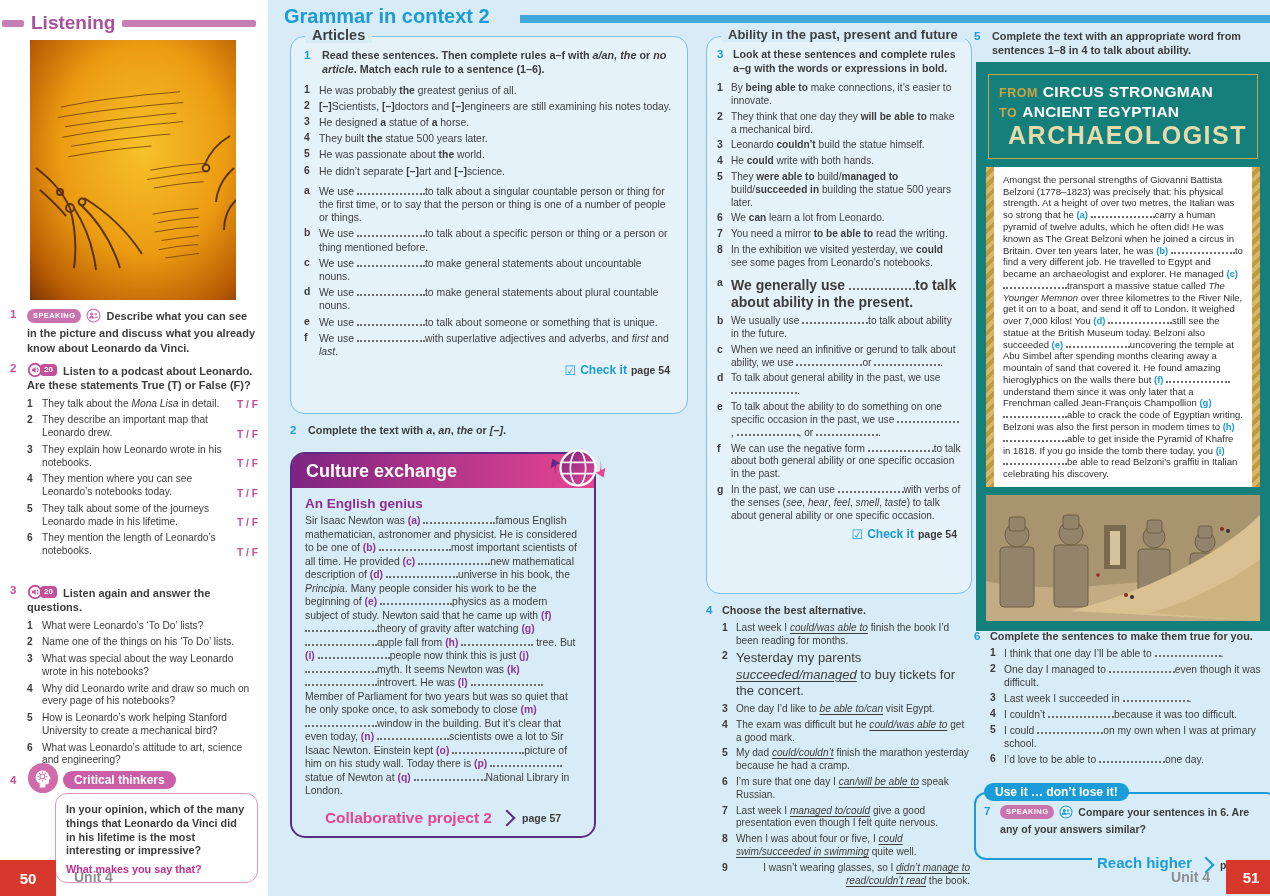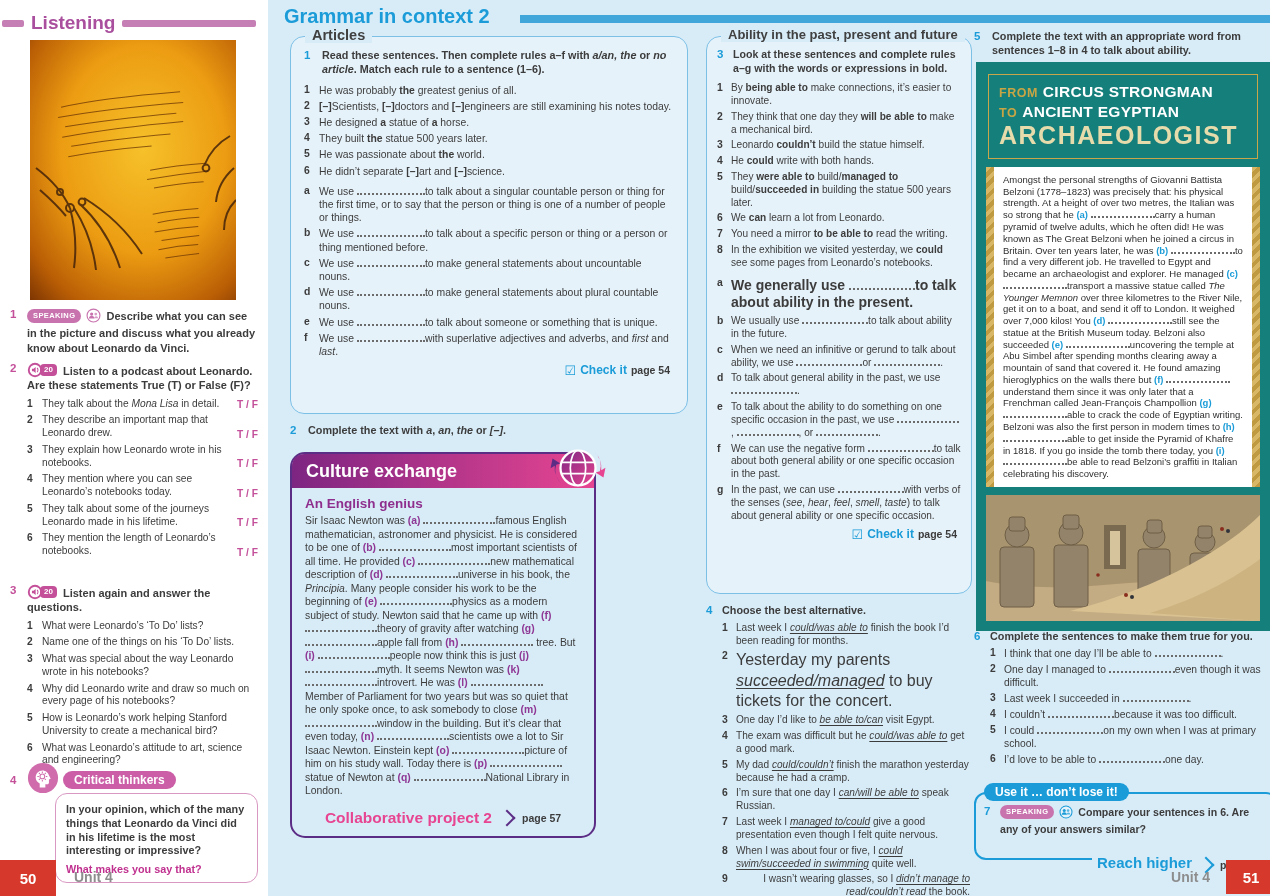--- a/index.html
+++ b/index.html
@@ -93,21 +93,21 @@
   
   .ex4col{position:absolute;left:438px;top:604px;width:264px;}
   .exh{display:flex;}
   
   .ex5h{position:absolute;left:706px;top:30px;width:300px;display:flex;}
   .smcard{position:absolute;left:708px;top:62px;width:294px;background:#157f7c;padding-bottom:10px;}
   .sm-titlebox{margin:12px 12px 0;border:1.5px solid #caa64a;padding:7px 10px 8px;}
   .sm-l{line-height:1.2;}
   .sm-pre{color:#c8a544;font-weight:700;font-size:12.5px;letter-spacing:.5px;margin-right:5px;}
   .sm-main{color:#fff;font-weight:700;font-size:15.5px;letter-spacing:.3px;}
-  .sm-arch{color:#e6dbab;font-weight:700;font-size:25px;letter-spacing:1.5px;line-height:1.15;}
+  .sm-arch{color:#e6dbab;font-weight:700;font-size:25px;letter-spacing:1.5px;line-height:1.15;text-align:right;}
   .sm-bodywrap{display:flex;margin:8px 10px 0;}
   .gstrip{width:8px;background:repeating-linear-gradient(135deg,#d8b866 0 4px,#c09a41 4px 8px);}
   .sm-body{flex:1;background:#fff;padding:7px 9px;font-size:9.5px;line-height:1.24;color:#2f2f2f;}
   .sm-img{margin:8px 10px 0;display:block;}
   .ex6{position:absolute;left:706px;top:630px;width:300px;}
   .ex6 .sent .t, .ex6 .sent .n{font-size:10.3px;}
   .useit{position:absolute;left:706px;top:792px;width:300px;height:64px;border:2px solid #1b9cd8;border-radius:12px;}
   .useit-label{position:absolute;top:-11px;left:8px;background:#1b9cd8;color:#fff;font-weight:700;
       font-size:12px;padding:2px 11px;border-radius:10px;}
   .ex7{padding:11px 8px 0 8px;display:flex;}
@@ -520,21 +520,21 @@
       <span class="exh-t" style="font-weight:700;font-size:10.8px;">Choose the best alternative.</span>
     </div>
     <div class="rules" style="margin-left:16px;margin-top:4px;">
 
     <div class="sent">
         <span class="n" style="flex-basis:14px;">1</span>
         <span class="t" style="font-size:10.1px;"><span>Last week I </span><span class="sg-ui">could/was able to</span><span> finish the book I’d been reading for months.</span></span>
       </div>
         <div class="sent">
         <span class="n" style="flex-basis:14px;">2</span>
-        <span class="t" style="font-size:16px;"><span>Yesterday my parents </span><span class="sg-ui">succeeded/managed</span><span> to buy tickets for the concert.</span></span>
+        <span class="t" style="font-size:13px;"><span>Yesterday my parents </span><span class="sg-ui">succeeded/managed</span><span> to buy tickets for the concert.</span></span>
       </div>
         <div class="sent">
         <span class="n" style="flex-basis:14px;">3</span>
         <span class="t" style="font-size:10.1px;"><span>One day I’d like to </span><span class="sg-ui">be able to/can</span><span> visit Egypt.</span></span>
       </div>
         <div class="sent">
         <span class="n" style="flex-basis:14px;">4</span>
         <span class="t" style="font-size:10.1px;"><span>The exam was difficult but he </span><span class="sg-ui">could/was able to</span><span> get a good mark.</span></span>
       </div>
         <div class="sent">

